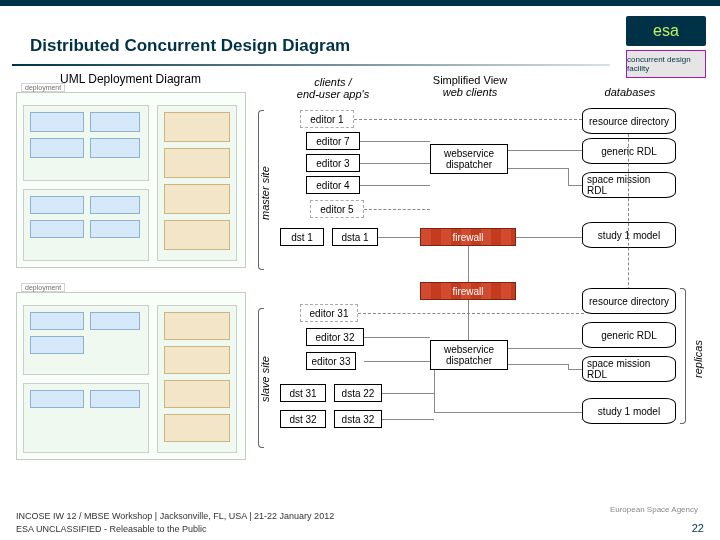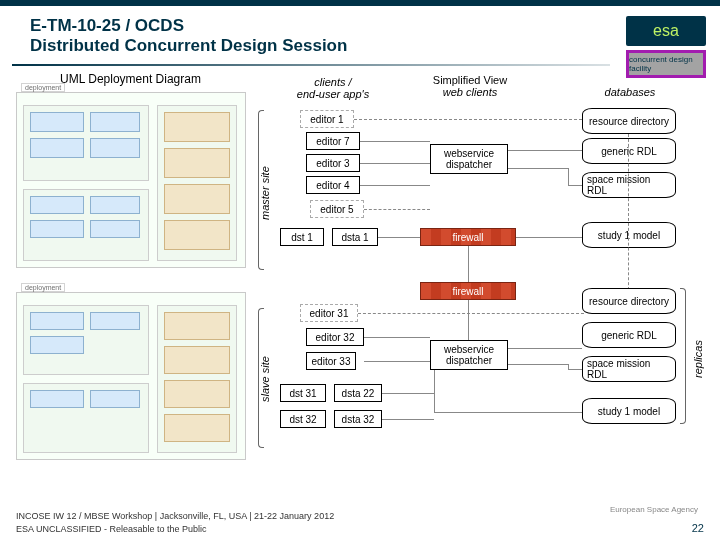--- a/index.html
+++ b/index.html
@@ -40,27 +40,27 @@
     align-items: center;
     justify-content: center;
     border-radius: 2px;
   }
   .logo-cdf {
     position: absolute;
     right: 14px;
     top: 44px;
     width: 80px;
     height: 28px;
-    border: 3px solid #a21caf;
+    border: 1px solid #a21caf;
     display: flex;
     align-items: center;
     justify-content: center;
     font-size: 8px;
     color: #003247;
-    background: #a3a3a3;
+    background: #e5e5e5;
   }
   .header-rule {
     position: absolute;
     left: 12px;
     right: 110px;
     top: 58px;
     height: 2px;
     background: linear-gradient(to right, #003247, rgba(0,50,71,0.15));
   }
 
@@ -232,22 +232,22 @@
     border-bottom-right-radius: 4px;
     border-top-left-radius: 0;
     border-bottom-left-radius: 0;
   }
 </style>
 </head>
 <body>
 
 <div class="header">
   <div class="title">
-    <span>E-TM-10-25 / OCDS</span><br>
-    <span>Distributed Concurrent Design Session</span>
+    <br>
+    <span>Distributed Concurrent Design Diagram</span>
   </div>
   <div class="logo-esa">esa</div>
   <div class="logo-cdf">concurrent design facility</div>
   <div class="header-rule"></div>
 </div>
 
 <div class="stage">
 
   <div class="colhdr" style="left:288px; top:4px; width:90px;">
     <span>clients /</span><br>

